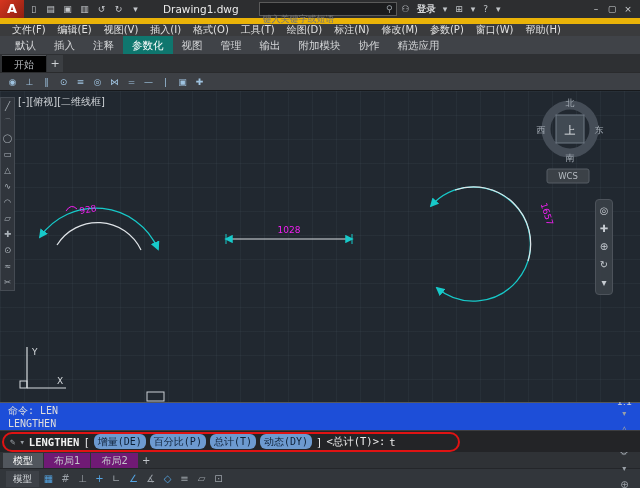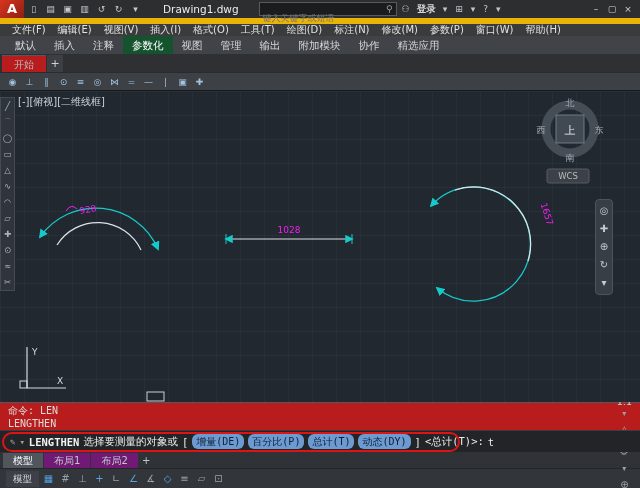--- a/index.html
+++ b/index.html
@@ -5,59 +5,59 @@
   *{margin:0;padding:0;box-sizing:border-box;}
   html,body{width:640px;height:488px;overflow:hidden;}
   body{font-family:"DejaVu Sans","Liberation Sans",sans-serif;background:#2a2c2e;font-size:11px;color:#d8d8d8;}
 
   
   .titlebar{height:18px;background:#2d2e30;display:flex;align-items:center;gap:2px;padding-right:4px;}
   .logo{width:24px;height:18px;background:linear-gradient(135deg,#d6361f,#8f1f12);color:#fff;font-weight:bold;text-align:center;line-height:18px;font-size:13px;flex:none;}
   .qa-icon{width:15px;text-align:center;color:#c5c8cc;font-size:9px;line-height:18px;}
   .title-text{margin:0 18px;color:#ececec;font-size:10.5px;white-space:nowrap;}
   .search-box{display:flex;align-items:center;background:#1b1c1e;border:1px solid #5a5a5a;height:14px;width:138px;padding:0 3px;}
-  .search-box input{flex:1;background:transparent;border:none;outline:none;color:#b9b9b9;font-size:9px;font-family:Liberation Mono, monospace;min-width:0;margin-top:20px;}
+  .search-box input{flex:1;background:transparent;border:none;outline:none;color:#b9b9b9;font-size:9px;font-family:Liberation Sans, sans-serif;min-width:0;margin-top:20px;}
   .search-glyph{color:#9aa0a6;font-size:9px;}
   .tb-icon{color:#c0c4c8;font-size:9px;padding:0 3px;line-height:18px;}
   .tb-text{color:#d6d8da;font-size:9.5px;padding:0 2px;font-weight:bold;}
   .win-group{margin-left:auto;display:flex;}
   .win-btn{width:16px;text-align:center;color:#cfd2d5;font-size:9px;line-height:18px;}
 
   
   .menubar{height:18px;background:#3a3b3d;display:flex;align-items:center;padding-left:6px;border-top:6px solid #eab308;}
   .menu-item{padding:0 6px;font-size:10px;color:#e2e2e2;line-height:18px;white-space:nowrap;}
 
   
   .ribbon-tabs{height:18px;background:#404348;display:flex;align-items:stretch;padding-left:6px;}
   .rtab{padding:0 9px;font-size:10.5px;color:#d4d6d8;line-height:18px;white-space:nowrap;}
-  .rtab.active{background:#14532d;color:#ffffff;}
+  .rtab.active{background:#0f766e;color:#ffffff;}
 
   
   .file-tabs{height:18px;background:#2e3033;display:flex;align-items:flex-end;padding-left:2px;}
-  .ftab{height:17px;line-height:17px;padding:0 12px;font-size:10px;background:#b91c1c;color:#b8bcc0;margin-right:1px;border-top:1px solid #54575b;white-space:nowrap;}
+  .ftab{height:17px;line-height:17px;padding:0 12px;font-size:10px;background:#000000;color:#b8bcc0;margin-right:1px;border-top:1px solid #54575b;white-space:nowrap;}
   .ftab.active{background:#565b62;color:#ffffff;}
   .ftab-add{width:16px;height:17px;line-height:17px;text-align:center;color:#cfd2d5;background:#3b3e42;}
 
   
   .toolbar-row{height:18px;background:#3d4045;display:flex;align-items:center;padding-left:5px;gap:2px;border-top:1px solid #2a2b2d;}
   .cticon{width:15px;height:16px;line-height:16px;text-align:center;font-size:9px;color:#9fc3e0;}
 
   
   .workspace{position:relative;height:312px;background:#212830;
     background-image:linear-gradient(rgba(140,160,180,0.06) 1px,transparent 1px),
                      linear-gradient(90deg,rgba(140,160,180,0.06) 1px,transparent 1px);
     background-size:24px 24px;border-top:1px solid #17191c;}
   svg.canvas{position:absolute;inset:0;display:block;}
   .left-tools{position:absolute;left:0;top:6px;width:15px;background:#30353c;border:1px solid #454b53;display:flex;flex-direction:column;z-index:2;}
   .ltool{height:16px;line-height:16px;text-align:center;font-size:8.5px;color:#aab1b8;}
   .navbar{position:absolute;right:27px;top:108px;width:18px;background:rgba(58,64,72,0.92);border:1px solid #4d535b;border-radius:4px;display:flex;flex-direction:column;align-items:center;padding:2px 0;z-index:2;}
   .nav-icon{height:18px;line-height:18px;font-size:10px;color:#c6cbd1;}
 
   
-  .cmd-history{height:28px;background:#b91c1c;font-family:"DejaVu Sans Mono","Liberation Mono",monospace;font-size:10px;color:#dddddd;padding:1px 8px;line-height:13px;border-top:1px solid #55585c;}
+  .cmd-history{height:28px;background:#1d4ed8;font-family:"DejaVu Sans Mono","Liberation Mono",monospace;font-size:10px;color:#dddddd;padding:1px 8px;line-height:13px;border-top:1px solid #55585c;}
   .cmd-row-wrap{position:relative;height:22px;background:#232427;border-top:1px solid #3c3d40;}
   .cmd-row{display:flex;align-items:center;height:100%;padding-left:10px;font-family:"DejaVu Sans Mono","Liberation Mono",monospace;font-size:10.5px;color:#ededed;gap:4px;white-space:nowrap;}
   .cmd-glyph{color:#9aa0a6;font-size:9px;}
   .cmd-name{font-weight:bold;color:#f2f2f2;}
   .chip{background:#6d9ad0;color:#0d2038;border-radius:6px;padding:0 4px;font-size:10px;line-height:15px;}
   .red-box{position:absolute;left:2px;top:1px;width:458px;height:20px;border:2px solid #e01313;border-radius:10px;pointer-events:none;z-index:3;}
 
   
   .layout-tabs{height:16px;background:#2f3236;display:flex;align-items:center;padding-left:3px;gap:1px;font-size:10px;}
   .ltab{padding:0 10px;height:15px;line-height:15px;color:#c3c7cb;background:#701a75;white-space:nowrap;}
@@ -227,21 +227,20 @@
 <div class="cmd-history">
   <div>命令: LEN</div>
   <div>LENGTHEN</div>
 </div>
 
 <div class="cmd-row-wrap">
   <div class="cmd-row">
     <span class="cmd-glyph">✎</span>
     <span class="cmd-glyph">▾</span>
     <span class="cmd-name">LENGTHEN</span>
-    <span>选择要测量的对象或</span>
     <span>[</span>
     <span class="chip">增量(DE)</span>
     <span class="chip">百分比(P)</span>
     <span class="chip">总计(T)</span>
     <span class="chip">动态(DY)</span>
     <span>]</span>
     <span>&lt;总计(T)&gt;:</span>
     <span>t</span>
   </div>
   <div class="red-box"></div>

